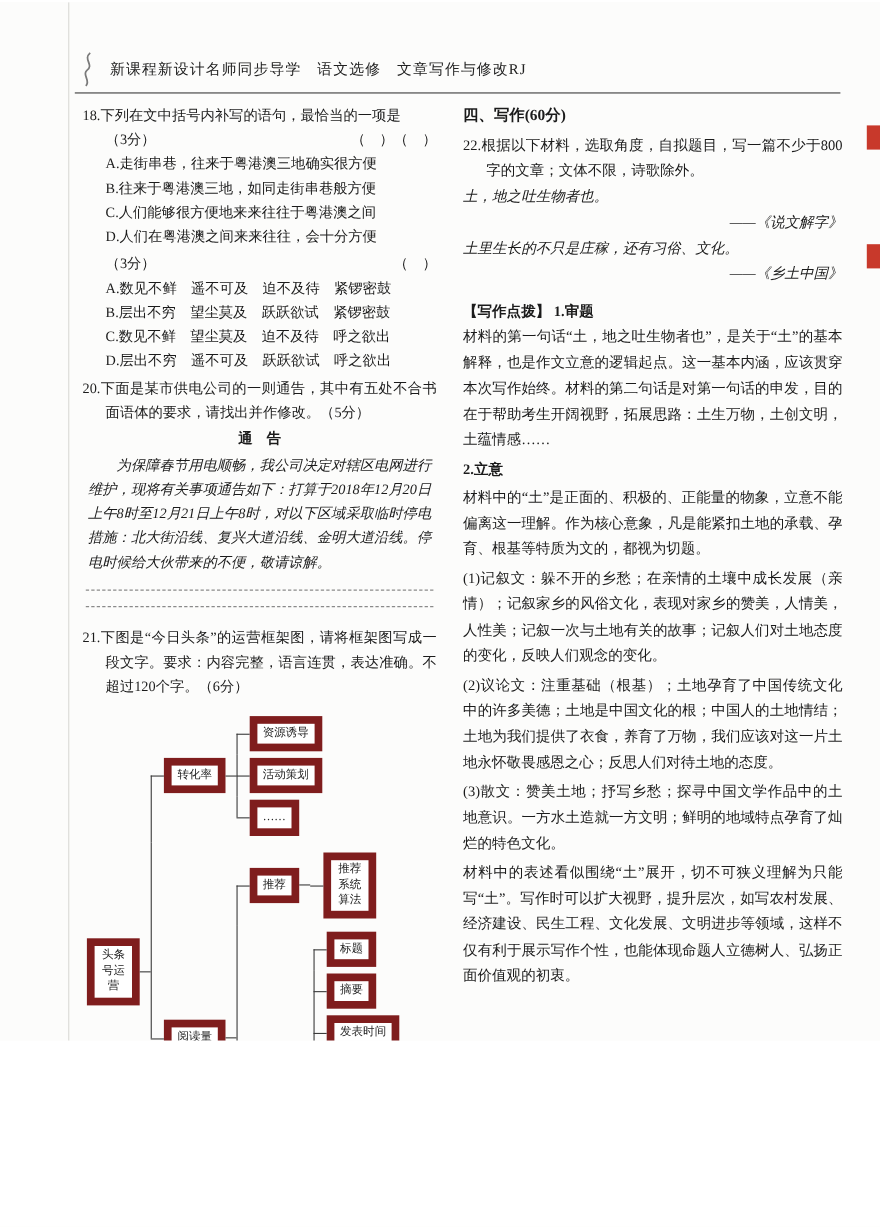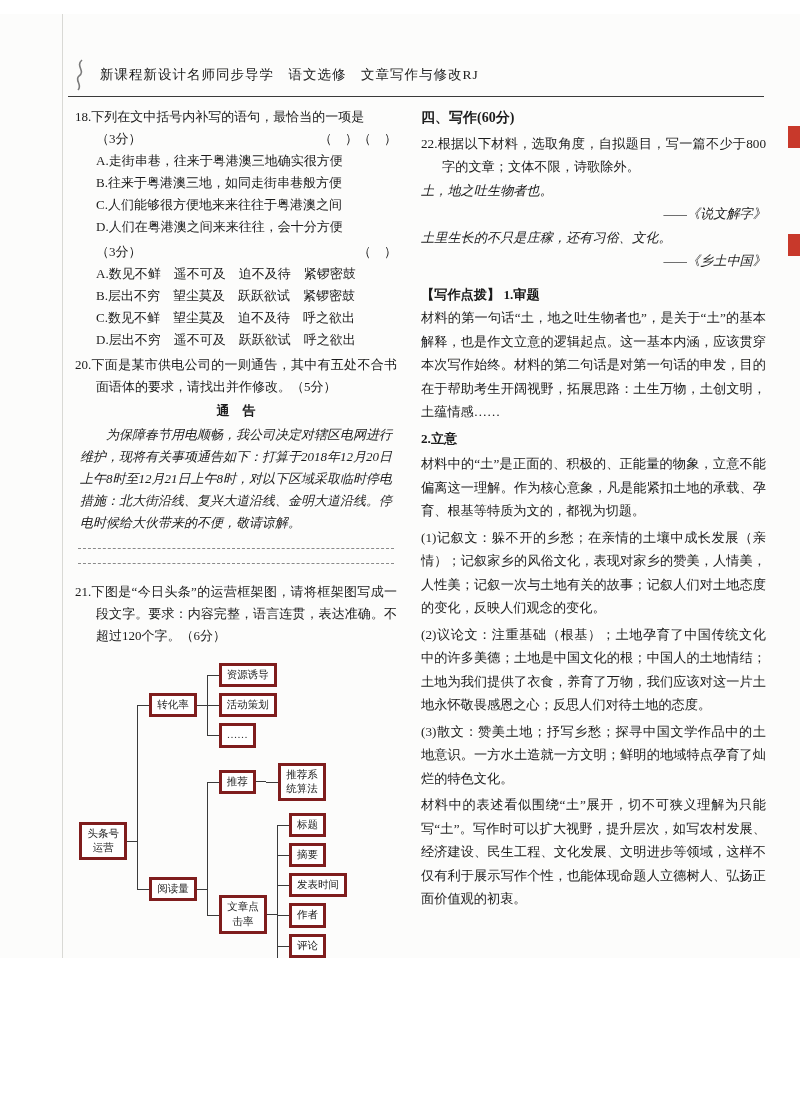--- a/index.html
+++ b/index.html
@@ -1,18 +1,18 @@
 <!DOCTYPE html>
 <html><head>
 <meta charset="utf-8">
 <style>
   * { margin:0; padding:0; box-sizing:border-box; }
   html,body { background:#ffffff; }
   body { font-family:"Liberation Serif","DejaVu Serif",serif; }
-  .page { position:relative; width:800px; height:944px; background:#fcfcfb; margin:14px auto; overflow:hidden; color:#1b1b1b; }
+  .page { position:relative; width:800px; height:944px; background:#fcfcfb; margin:2px auto; overflow:hidden; color:#1b1b1b; }
   .margin-line { position:absolute; left:62px; top:0; width:1px; height:1062px; background:#d9d9d5; }
 
   .header { position:absolute; left:72px; top:44px; display:flex; align-items:center; gap:12px; }
   .flourish { width:16px; height:34px; }
   .header-title { font-size:13.5px; letter-spacing:1px; color:#222; }
   .header-rule { position:absolute; left:68px; right:36px; top:82px; border-top:1.5px solid #3a3a3a; }
 
   .red-tab { position:absolute; right:0; width:12px; background:#c8392b; }
   .tab1 { top:112px; height:22px; }
   .tab2 { top:220px; height:22px; }
@@ -30,21 +30,21 @@
   .notice-title { text-align:center; font-weight:bold; margin:2px 0 2px 0; }
   .notice-body { font-style:italic; text-indent:2em; text-align:justify; padding:0 3px; }
 
   .answer-line { border-top:1px dashed #8a8a8a; margin:0 3px; height:0; }
   .gap14 { height:14px; }
   .gap24 { height:25px; }
 
   
   .tree { display:flex; align-items:center; margin:10px 0 8px 4px; font-size:10.5px; line-height:1.35; color:#222; }
   .t-branch { display:flex; align-items:center; }
-  .t-node { border:3px solid #7f1d1d; padding:2px 5px; background:#fff; text-align:center; white-space:nowrap; }
+  .t-node { border:7px solid #7f1d1d; padding:2px 5px; background:#fff; text-align:center; white-space:nowrap; }
   .t-wide { white-space:normal; width:4.6em; }
   .t-stub { flex:0 0 10px; width:10px; height:0; border-top:1px solid #3b3b3b; }
   .t-children { display:flex; flex-direction:column; justify-content:center; }
   .t-child { display:flex; align-items:center; position:relative; padding:3px 0 3px 12px; }
   .t-child::before { content:""; position:absolute; left:0; top:50%; width:12px; height:0; border-top:1px solid #3b3b3b; }
   .t-child::after { content:""; position:absolute; left:0; top:0; bottom:0; width:0; border-left:1px solid #3b3b3b; }
   .t-child:first-child::after { top:50%; }
   .t-child:last-child::after { bottom:50%; }
   .t-child:first-child:last-child::after { display:none; }
 

